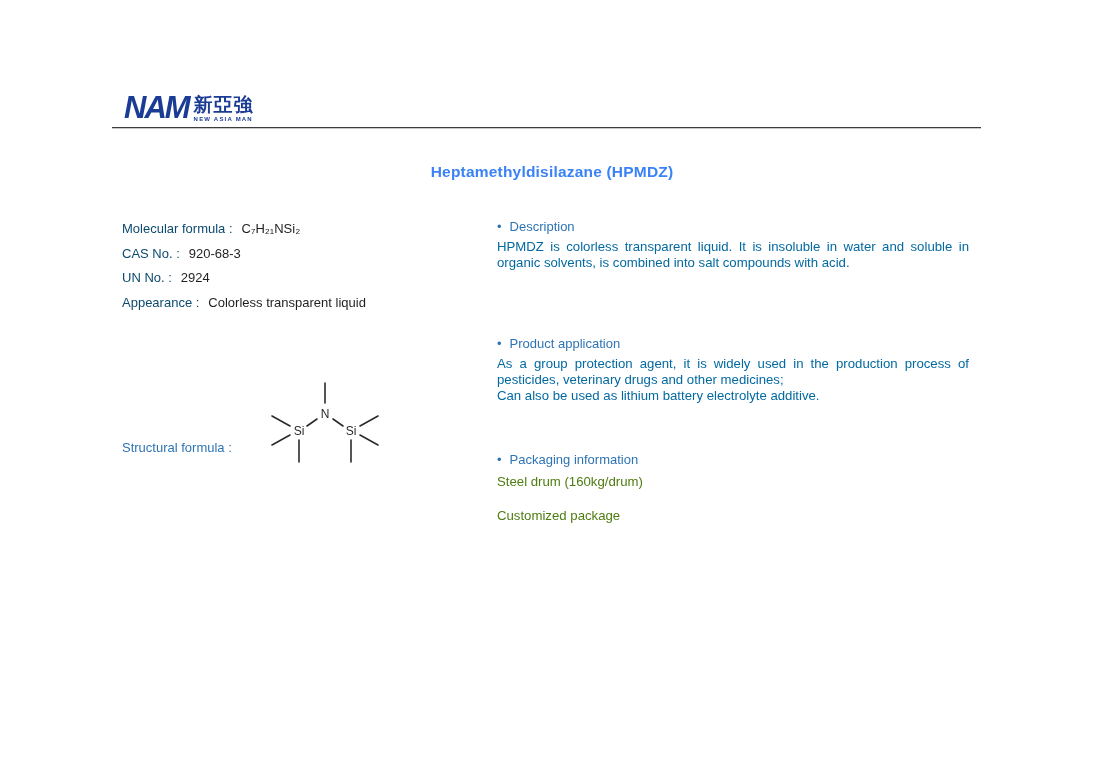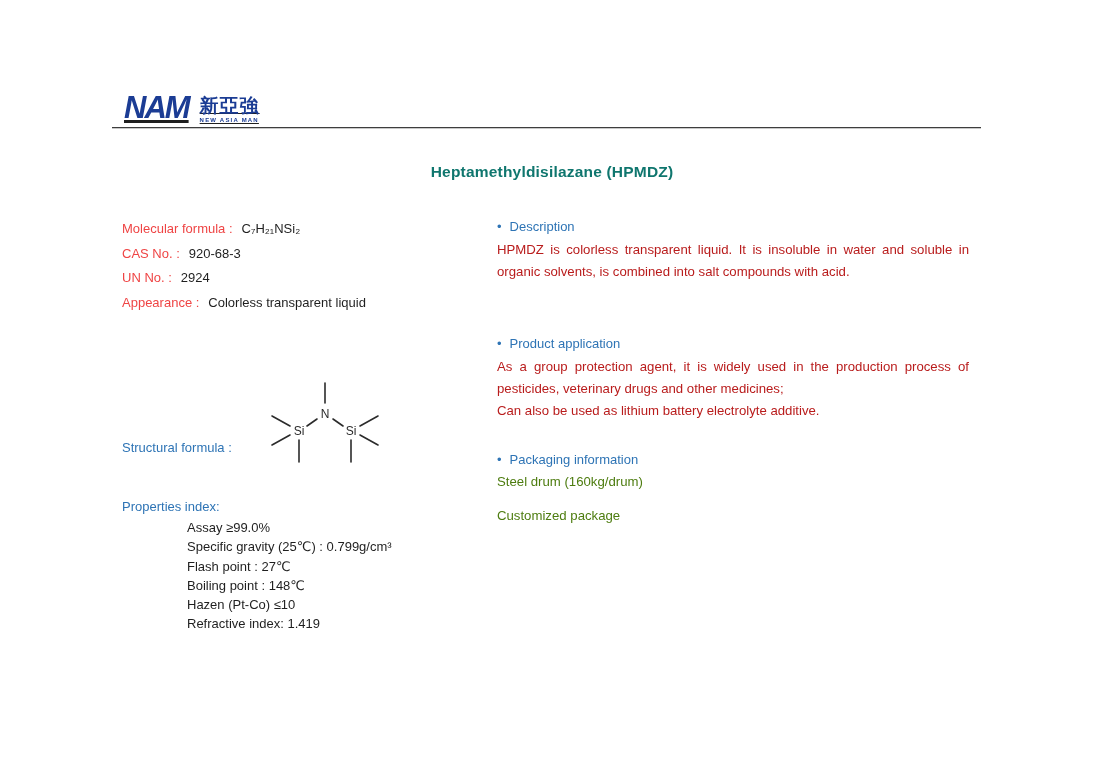--- a/index.html
+++ b/index.html
@@ -15,32 +15,31 @@
     background: #ffffff;
     overflow: hidden;
   }
 
   
   .logo-block {
     position: absolute;
     left: 124px;
     top: 92px;
     display: flex;
-    align-items: flex-end;
-    text-decoration: underline;
+    align-items: center;
   }
   .logo-nam {
     font-size: 31px;
     font-weight: 900;
     font-style: italic;
     letter-spacing: -2px;
     color: #1b3c94;
     line-height: 32px;
   }
-  .logo-right { margin-left: 11px; padding-top: 2px; }
+  .logo-right { margin-left: 5px; padding-top: 2px; }
   .logo-cn {
     font-size: 19px;
     font-weight: 700;
     color: #1b3c94;
     line-height: 20px;
     letter-spacing: 1px;
     white-space: nowrap;
   }
   .logo-en {
     font-size: 6px;
@@ -64,39 +63,39 @@
 
   
   .doc-title {
     position: absolute;
     left: 0;
     top: 163px;
     width: 100%;
     text-align: center;
     font-size: 15.5px;
     font-weight: 700;
-    color: #0f766e;
+    color: #3b82f6;
     letter-spacing: 0.2px;
   }
 
   
   .fields {
     position: absolute;
     left: 122px;
     top: 221px;
     width: 372px;
     font-size: 13px;
   }
   .field-row {
     display: flex;
     line-height: 16px;
     margin-bottom: 8.5px;
     white-space: nowrap;
   }
-  .field-label { color: #ef4444; }
+  .field-label { color: #0c4a6e; }
   .field-value { color: #1f1f1f; margin-left: 9px; }
 
   .structural-label {
     position: absolute;
     left: 122px;
     top: 440px;
     font-size: 13px;
     color: #2e74b5;
     line-height: 16px;
   }
@@ -155,22 +154,22 @@
     font-size: 13px;
     line-height: 16px;
   }
   .bullet {
     color: #2e74b5;
     margin-right: 8px;
     font-size: 13px;
   }
   .section-body p {
     margin-top: 3.5px;
-    line-height: 22px;
-    color: #b91c1c;
+    line-height: 16px;
+    color: #0369a1;
   }
   .justified { text-align: justify; }
   .plain-line { line-height: 19.5px; color: #4d7c0f; margin-top: 3.5px; }
   .plain-line + .plain-line { margin-top: 15px; }
 </style>
 </head>
 <body>
 
 <div class="page">
 
@@ -219,31 +218,20 @@
 
     <line x1="96" y1="54" x2="114" y2="44"></line>
     <line x1="96" y1="63" x2="114" y2="73"></line>
     <line x1="87" y1="68" x2="87" y2="90"></line>
 
     <text x="61" y="46">N</text>
     <text x="35" y="63">Si</text>
     <text x="87" y="63">Si</text>
   </svg>
 
-  <div class="properties">
-    <div class="properties-header">Properties index:</div>
-    <div class="properties-list">
-      <div class="property-item">Assay ≥99.0%</div>
-      <div class="property-item">Specific gravity (25℃) : 0.799g/cm³</div>
-      <div class="property-item">Flash point : 27℃</div>
-      <div class="property-item">Boiling point : 148℃</div>
-      <div class="property-item">Hazen (Pt-Co) ≤10</div>
-      <div class="property-item">Refractive index: 1.419</div>
-    </div>
-  </div>
 
   <div class="right-section sec-description">
     <div class="section-heading">
       <span class="bullet">•</span>
       <span>Description</span>
     </div>
     <div class="section-body">
       <p class="justified">HPMDZ is colorless transparent liquid. It is insoluble in water and soluble in organic solvents, is combined into salt compounds with acid.</p>
     </div>
   </div>

